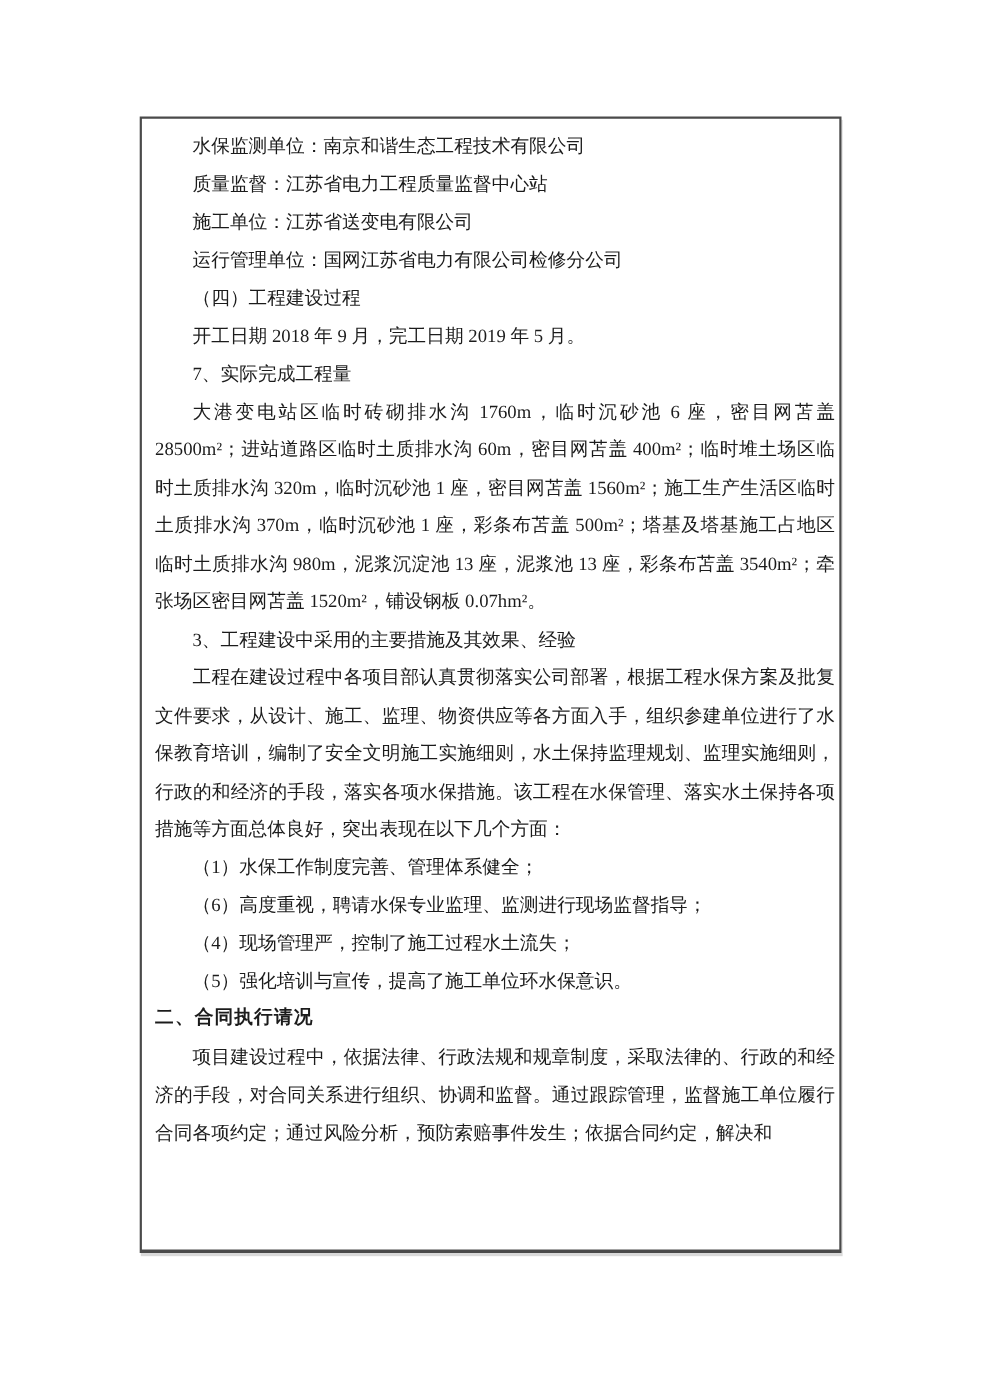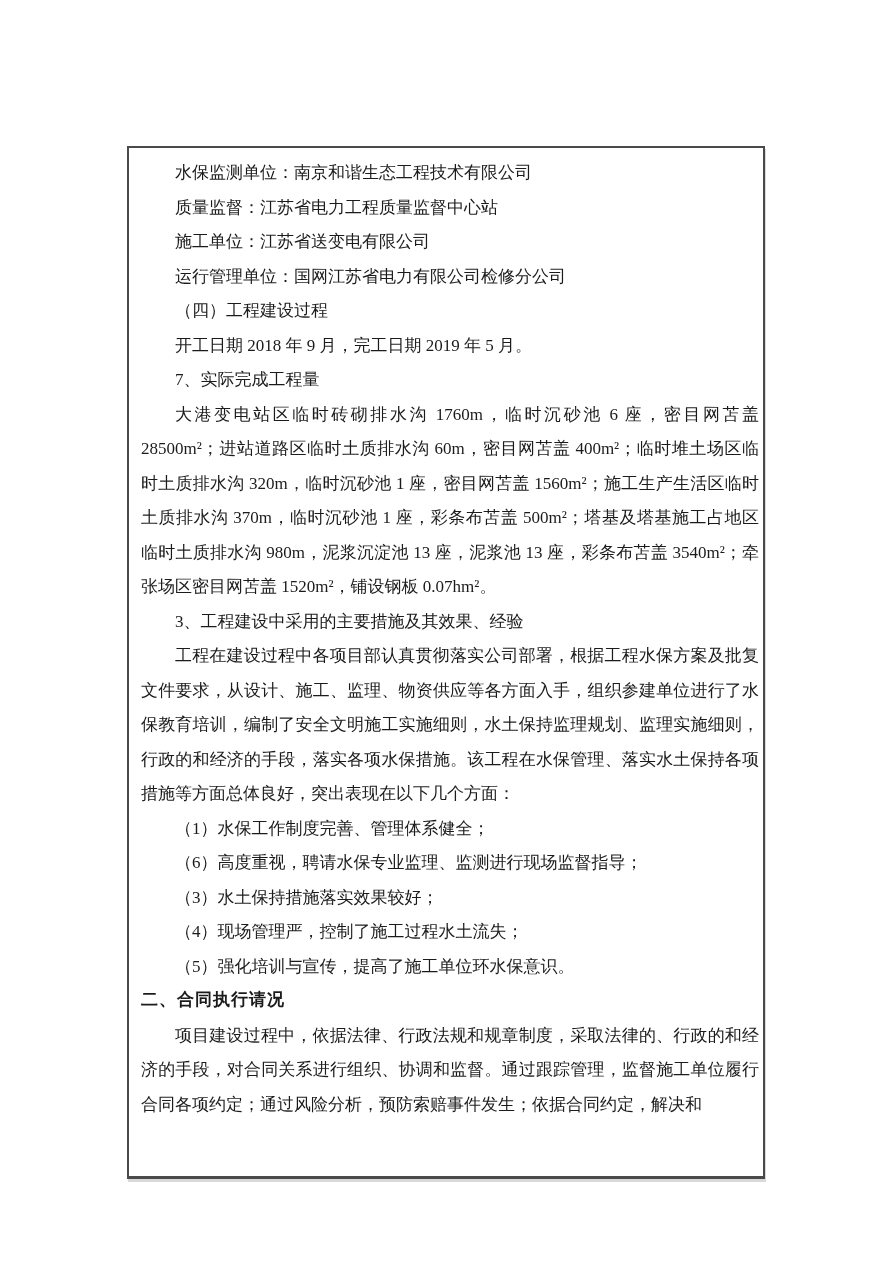--- a/index.html
+++ b/index.html
@@ -20,21 +20,20 @@
     left: 127px;
     top: 106px;
     width: 638px;
     height: 1033px;
     box-sizing: border-box;
     border: 2px solid #4a4a4a;
     border-bottom-width: 3px;
     box-shadow: 1px 3px 0 rgba(0,0,0,0.15);
     padding: 8px 4px 0 12px;
     background: #ffffff;
-    margin-top: 40px;
   }
   .doc-frame p {
     margin: 0;
     font-size: 17px;
     line-height: 34.5px;
   }
   .item {
     text-indent: 2em;
   }
   .para {
@@ -59,18 +58,17 @@
   <p class="item">施工单位：江苏省送变电有限公司</p>
   <p class="item">运行管理单位：国网江苏省电力有限公司检修分公司</p>
   <p class="item">（四）工程建设过程</p>
   <p class="item">开工日期 2018 年 9 月，完工日期 2019 年 5 月。</p>
   <p class="item">7、实际完成工程量</p>
   <p class="para">大港变电站区临时砖砌排水沟 1760m，临时沉砂池 6 座，密目网苫盖 28500m²；进站道路区临时土质排水沟 60m，密目网苫盖 400m²；临时堆土场区临时土质排水沟 320m，临时沉砂池 1 座，密目网苫盖 1560m²；施工生产生活区临时土质排水沟 370m，临时沉砂池 1 座，彩条布苫盖 500m²；塔基及塔基施工占地区临时土质排水沟 980m，泥浆沉淀池 13 座，泥浆池 13 座，彩条布苫盖 3540m²；牵张场区密目网苫盖 1520m²，铺设钢板 0.07hm²。</p>
   <p class="item">3、工程建设中采用的主要措施及其效果、经验</p>
   <p class="para">工程在建设过程中各项目部认真贯彻落实公司部署，根据工程水保方案及批复文件要求，从设计、施工、监理、物资供应等各方面入手，组织参建单位进行了水保教育培训，编制了安全文明施工实施细则，水土保持监理规划、监理实施细则，行政的和经济的手段，落实各项水保措施。该工程在水保管理、落实水土保持各项措施等方面总体良好，突出表现在以下几个方面：</p>
   <p class="item">（1）水保工作制度完善、管理体系健全；</p>
   <p class="item">（6）高度重视，聘请水保专业监理、监测进行现场监督指导；</p>
-  <p class="item">（3）水土保持措施落实效果较好；</p>
   <p class="item">（4）现场管理严，控制了施工过程水土流失；</p>
   <p class="item">（5）强化培训与宣传，提高了施工单位环水保意识。</p>
   <p class="heading">二、合同执行请况</p>
   <p class="para">项目建设过程中，依据法律、行政法规和规章制度，采取法律的、行政的和经济的手段，对合同关系进行组织、协调和监督。通过跟踪管理，监督施工单位履行合同各项约定；通过风险分析，预防索赔事件发生；依据合同约定，解决和</p>
 </div>
 
 </body></html>

